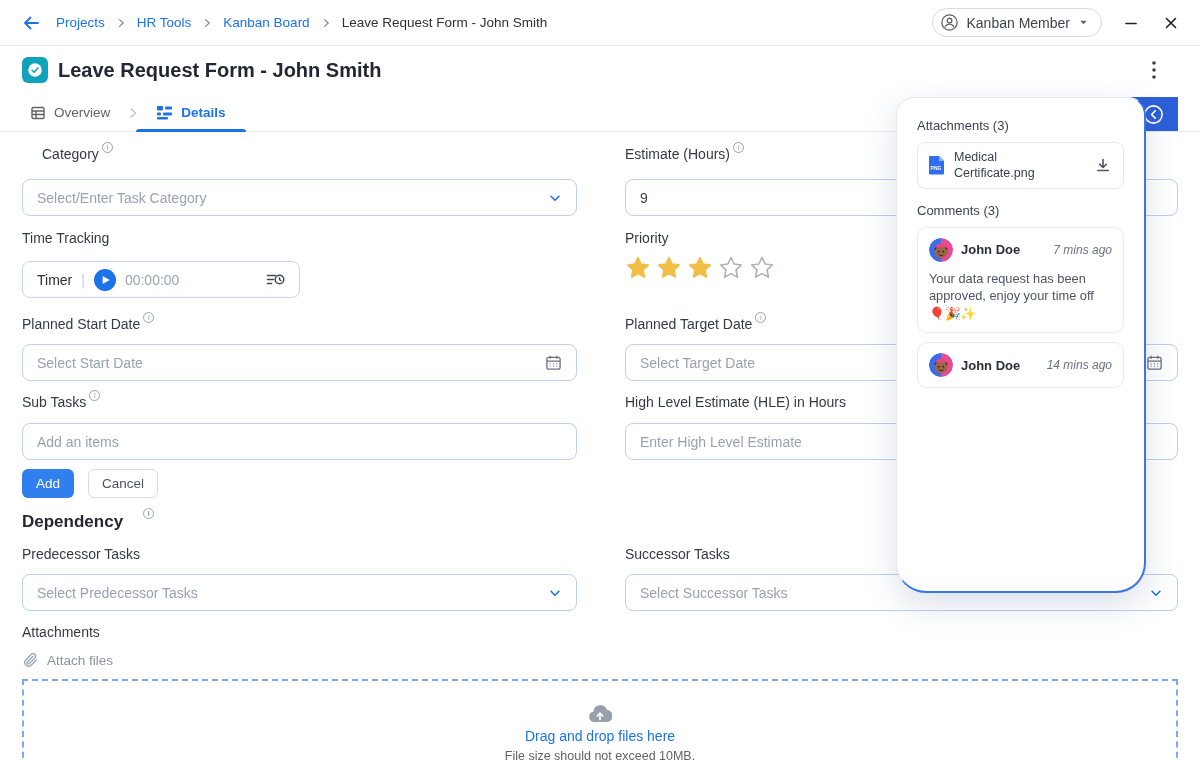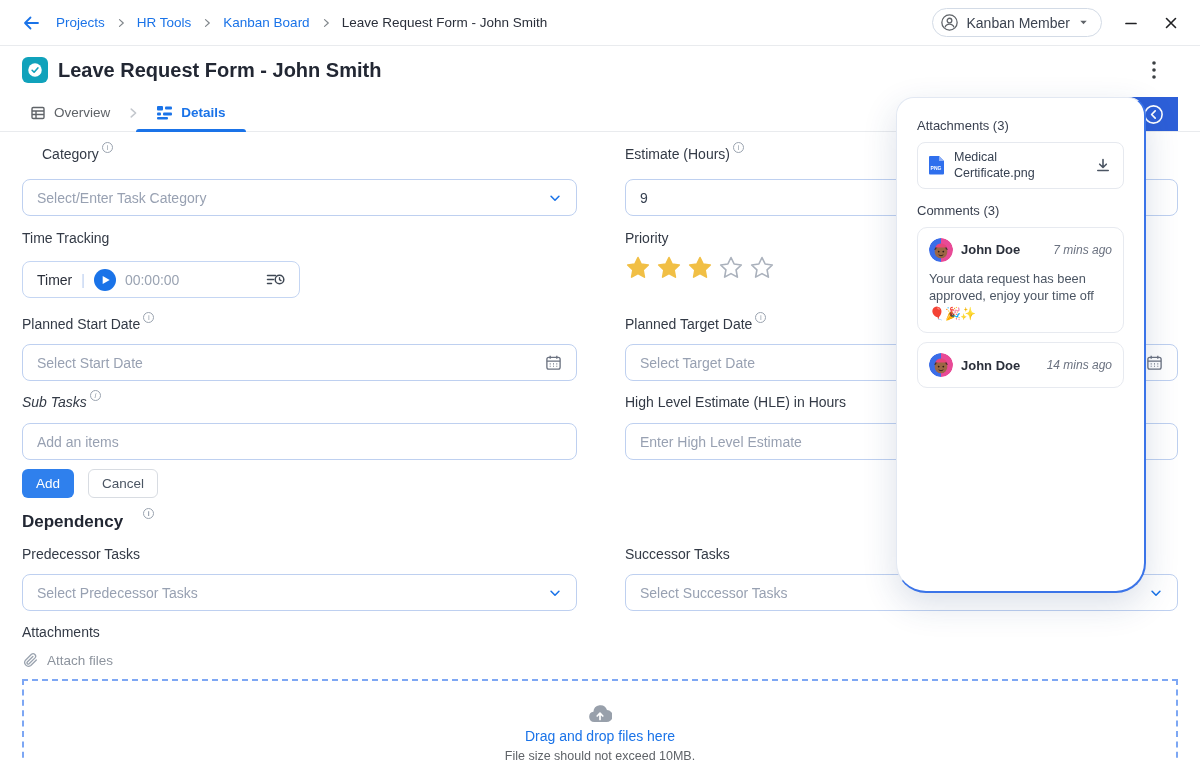--- a/index.html
+++ b/index.html
@@ -243,21 +243,21 @@
   <div class="inputbox">
     <input placeholder="Select Start Date" style="">
     <svg width="17" height="17" viewBox="0 0 18 18">
       <rect x="2" y="3.5" width="14" height="12.5" rx="2" fill="none" stroke="#6b7280" stroke-width="1.4"></rect>
       <path d="M5.5 1.8v3.2M12.5 1.8v3.2M2 7.5h14" stroke="#6b7280" stroke-width="1.4"></path>
       <path d="M5 10.5h1M8.5 10.5h1M12 10.5h1M5 13h1M8.5 13h1M12 13h1" stroke="#6b7280" stroke-width="1.2"></path>
     </svg>
   </div>
 </div>
 
-<div class="fg" style="left:22px; top:394px;font-style:italic;">
+<div class="fg" style="left:22px; top:394px;">
   <div class="f-label">
       <span>Sub Tasks</span>
       <span class="info-dot">i</span>
     </div>
 </div>
 <div class="fg" style="left:22px; top:423px; width:555px;">
   <div class="inputbox">
     <input placeholder="Add an items" style="">
   </div>
 </div>

